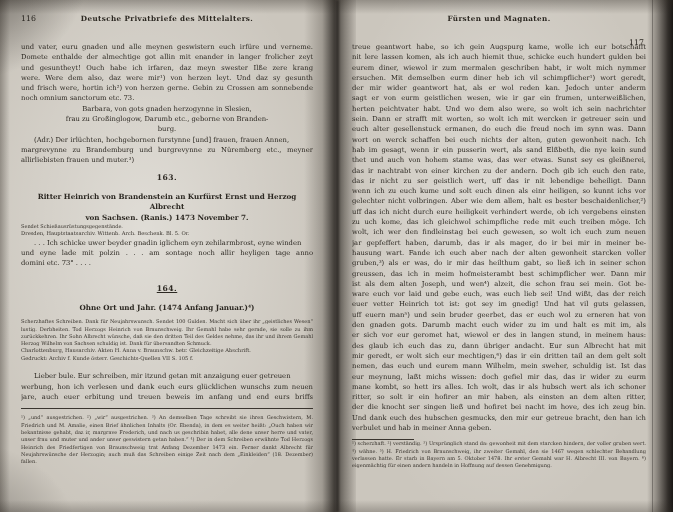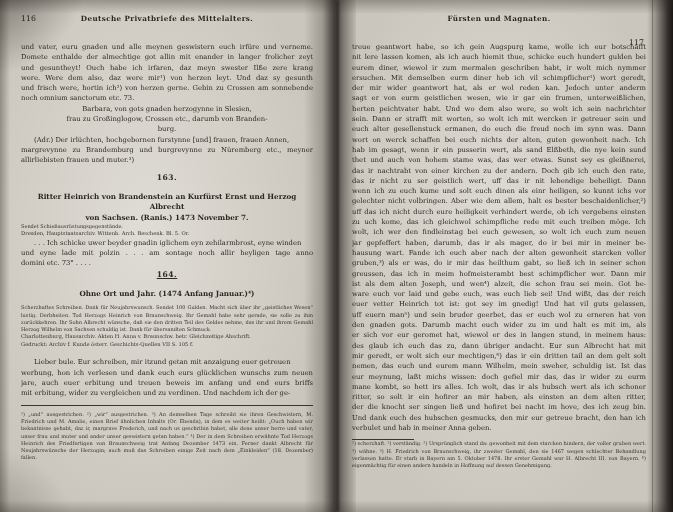--- a/index.html
+++ b/index.html
@@ -55,21 +55,21 @@
   .sechead .line{white-space:normal;}
 
   .tiny{font-size:5px;line-height:7.3px;color:#35302a;}
   .tiny-line{font-size:5.2px;line-height:7.5px;color:#35302a;}
   .wrap-just{text-align:justify;}
   .rule{height:1px;background:#3a352f;}
   .rule-long{width:100%;}
   .rule-short{width:62px;}
 
   .mt3{margin-top:9px;}.mt4{}.mt5{margin-top:5px;}
-  .mt6{margin-top:6px;}.mt10{margin-top:6px;}.mt14{text-decoration:underline;}
+  .mt6{margin-top:6px;}.mt10{margin-top:6px;}.mt14{margin-top:14px;text-decoration:underline;}
 </style>
 </head>
 <body>
 
 <div class="scan">
 
   <div class="page-light light-left"></div>
   <div class="page-light light-right"></div>
 
   <div class="col col-left">
@@ -81,21 +81,21 @@
     <div class="body-block just">
         <div class="line">und vater, euru gnaden und alle meynen geswistern euch irfüre und verneme.</div>
         <div class="line">Domete enthalde der almechtige got allin mit enander in langer frolicher zeyt</div>
         <div class="line">und gesuntheyt! Ouch habe ich irfaren, daz meyn swester Ilße zere krang</div>
         <div class="line">were. Were dem also, daz were mir¹) von herzen leyt. Und daz sy gesunth</div>
         <div class="line">und frisch were, hortin ich²) von herzen gerne. Gebin zu Crossen am sonnebende</div>
         <div class="line last">noch omnium sanctorum etc. 73.</div>
       </div>
     <div class="body-block center">
         <div class="line">Barbara, von gots gnaden herzogynne in Slesien,</div>
-        <div class="line">frau zu Großinglogow, Crossen etc., darumb von Branden-</div>
+        <div class="line">frau zu Großinglogow, Darumb etc., geborne von Branden-</div>
         <div class="line last">burg.</div>
       </div>
     <div class="body-block just indent1">
         <div class="line">(Adr.) Der irlüchten, hochgebornen furstynne [und] frauen, frauen Annen,</div>
         <div class="line">margrevynne zu Brandemburg und burgrevynne zu Nüremberg etc., meyner</div>
         <div class="line last">allirliebisten frauen und muter.³)</div>
       </div>
 
     <div class="secnum mt10">163.</div>
     <div class="sechead center mt3">
@@ -116,21 +116,20 @@
       </div>
     <div class="tiny wrap-just mt5">Scherzhaftes Schreiben. Dank für Neujahrswunsch. Sendet 100 Gulden. Macht sich über ihr „geistliches Wesen“ lustig. Derbheiten. Tod Herzogs Heinrich von Braunschweig. Ihr Gemahl habe sehr gerade, sie solle zu ihm zurückkehren. Ihr Sohn Albrecht wünsche, daß sie den dritten Teil des Geldes nehme, das ihr und ihrem Gemahl Herzog Wilhelm von Sachsen schuldig ist. Dank für übersandten Schmuck.</div>
     <div class="tiny-line mt4">
         <div class="line">Charlottenburg, Hausarchiv.   Akten H. Anna v. Braunschw. betr.   Gleichzeitige Abschrift.</div>
         <div class="line last">Gedruckt: Archiv f. Kunde österr. Geschichts-Quellen VII S. 105 f.</div>
       </div>
     <div class="body-block just indent1 mt3">
         <div class="line">Lieber bule. Eur schreiben, mir itzund getan mit anzaigung euer getreuen</div>
         <div class="line">werbung, hon ich verlesen und dank euch eurs glücklichen wunschs zum neuen</div>
         <div class="line">jare, auch euer erbitung und treuen beweis im anfang und end eurs briffs</div>
-        <div class="line last">mit erbitung, wider zu vergleichen und zu verdinen. Und nachdem ich der ge-</div>
       </div>
 
     <div class="rule rule-long mt6"></div>
     <div class="tiny wrap-just mt5">¹) „und“ ausgestrichen. ²) „wir“ ausgestrichen. ³) An demselben Tage schreibt sie ihren Geschwistern, M. Friedrich und M. Amalie, einen Brief ähnlichen Inhalts (Or. Ebenda), in dem es weiter heißt: „Ouch haben wir bekantnisse gehabt, daz ir, margrave Frederich, und nach us geschribin habet, alle dene unser herre und vater, unser frau und muter und ander unser geswistern getan haben.“ ⁴) Der in dem Schreiben erwähnte Tod Herzogs Heinrich des Friedfertigen von Braunschweig trat Anfang Dezember 1473 ein. Ferner dankt Albrecht für Neujahrswünsche der Herzogin; auch muß das Schreiben einige Zeit nach dem „Einkleiden“ (18. Dezember) fallen.</div>
   </div>
 
   <div class="col col-right">
     <div class="pagehead">
       <span class="runtitle">Fürsten und Magnaten.</span>
       <span class="num">117</span>

